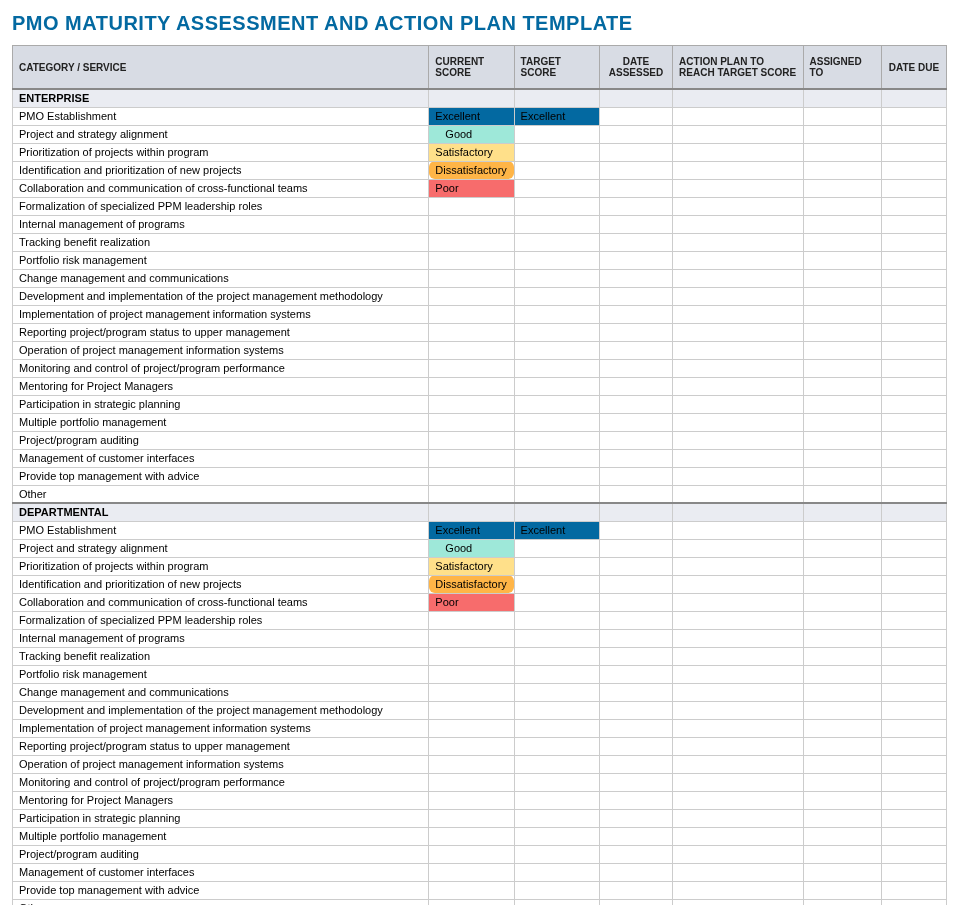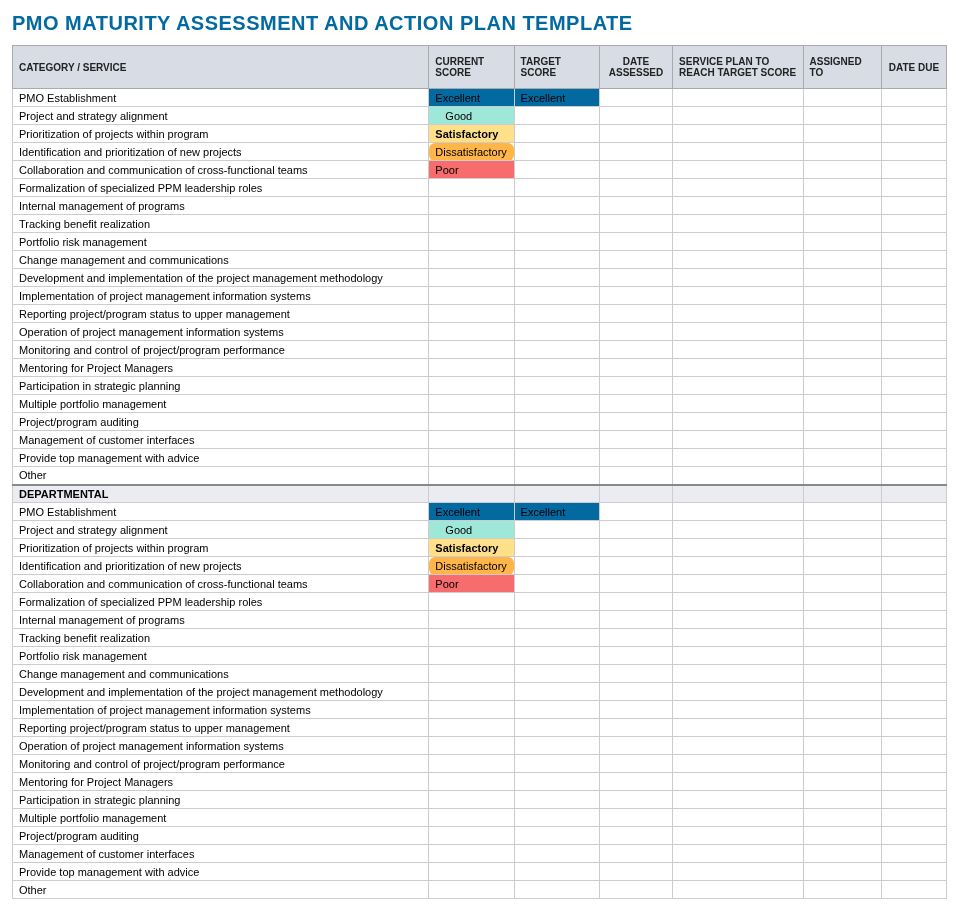--- a/index.html
+++ b/index.html
@@ -50,42 +50,51 @@
   }
   tr.section-heading td {
     background: #eaecf2;
     font-weight: bold;
     font-size: 11px;
     border-top: 2px solid #888;
   }
   td.category { font-size: 11px; }
   td.score-Excellent       { background: #0369a1; }
   td.score-Good            { background: #9ee8d9; padding-left: 16px; }
-  td.score-Satisfactory    { background: #ffe08a; font-weight: bold; }
+  td.score-Satisfactory    { background: #ffe08a; }
   td.score-Dissatisfactory { background: #ffb547; border-radius: 6px; }
   td.score-Poor            { background: #f76c6c; }
 </style>
 </head>
 <body>
 
 <h1>PMO MATURITY ASSESSMENT AND ACTION PLAN TEMPLATE</h1>
 
 <table>
   <thead>
     <tr>
       <th class="col-category">CATEGORY / SERVICE</th>
       <th class="col-current">CURRENT SCORE</th>
       <th class="col-target">TARGET SCORE</th>
       <th class="col-date">DATE ASSESSED</th>
-      <th class="col-plan">SERVICE PLAN TO REACH TARGET SCORE</th>
+      <th class="col-plan">ACTION PLAN TO REACH TARGET SCORE</th>
       <th class="col-assigned">ASSIGNED TO</th>
       <th class="col-due">DATE DUE</th>
     </tr>
   </thead>
   <tbody id="tbody">
+      <tr class="section-heading">
+        <td colspan="1" class="category">ENTERPRISE</td>
+        <td></td>
+        <td></td>
+        <td></td>
+        <td></td>
+        <td></td>
+        <td></td>
+      </tr>
       <tr>
         <td class="category">PMO Establishment</td>
         <td class="score-Excellent">Excellent</td>
         <td class="score-Excellent">Excellent</td>
         <td></td>
         <td></td>
         <td></td>
         <td></td>
       </tr>
       <tr>

